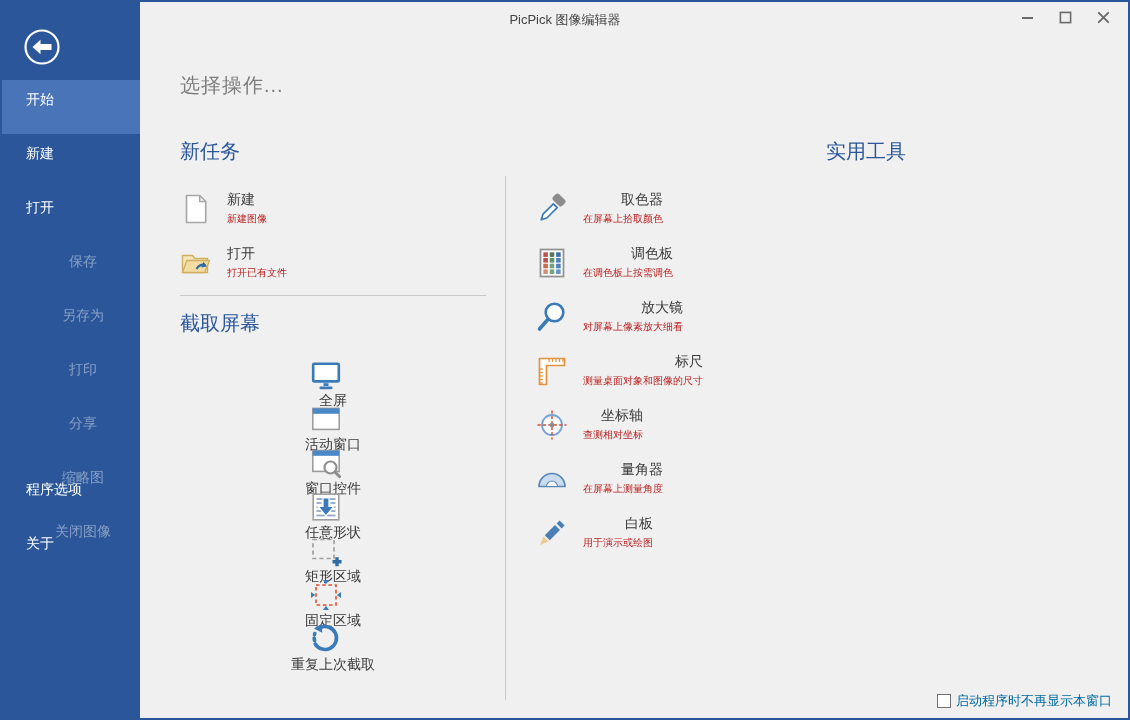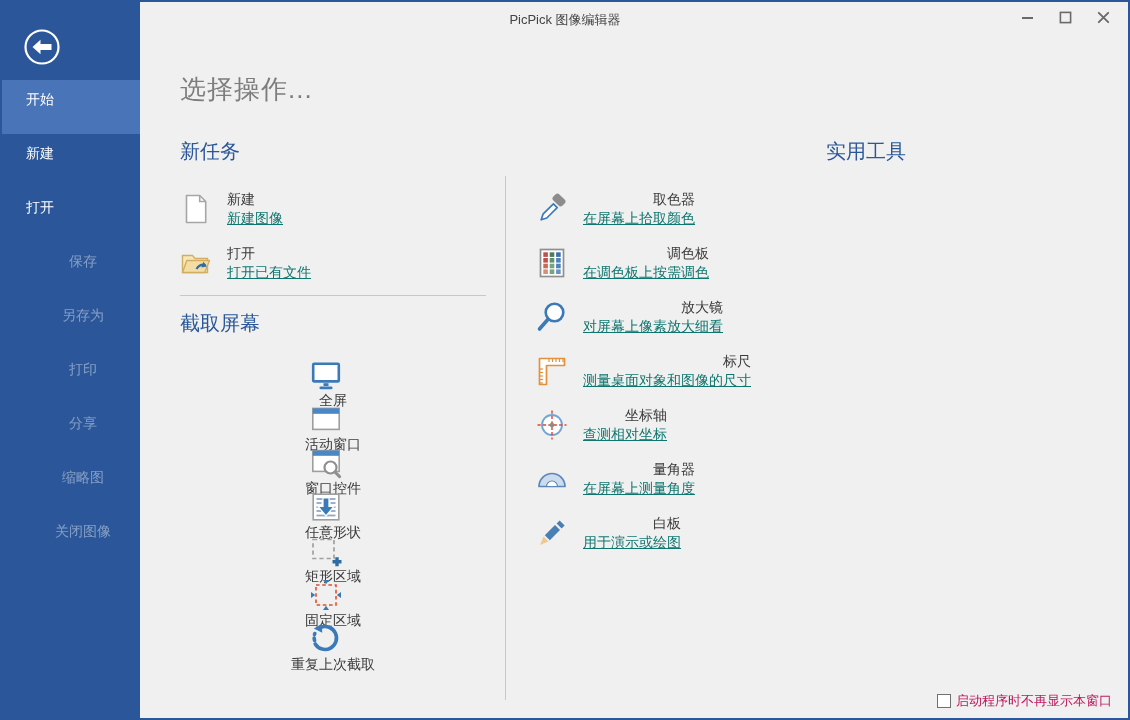--- a/index.html
+++ b/index.html
@@ -38,46 +38,46 @@
     font-size:13px; color:#444; white-space:nowrap;
   }
   .controls { position:absolute; top:0; right:6px; display:flex; }
   .controls button {
     width:38px; height:30px; border:none; background:transparent;
     display:flex; align-items:center; justify-content:center; cursor:pointer;
   }
   .controls svg { width:13px; height:13px; display:block; }
   .heading {
     position:absolute; left:40px; top:70px;
-    font-size:26px; font-weight:normal; color:#7d7d7d; letter-spacing:1px;
+    font-size:20px; font-weight:normal; color:#7d7d7d; letter-spacing:1px;
   }
   .col-left  { position:absolute; left:40px;  top:136px; width:306px; }
   .col-right { position:absolute; left:396px; top:136px; width:370px;text-align:right; }
   .vdivider {
     position:absolute; left:365px; top:174px; height:524px; width:1px;
     background:#c8c8c8;
   }
   h2.section-title {
     font-size:20px; font-weight:normal; color:#2a5799; margin:0 0 22px 0;
   }
   h2.section-title.mt { margin-top:14px; }
   .separator { border:none; border-top:1px solid #c8c8c8; margin:10px 0 0 0; }
   .item { display:flex; align-items:center; cursor:pointer; }
   .item .ic { width:32px; flex:0 0 32px; height:32px; margin-right:15px; }
   .item .ic svg { width:32px; height:32px; display:block; }
   .item .txt { display:flex; flex-direction:column; line-height:19px; }
   .item .t { font-size:14px; color:#3a3a3a; }
-  .item .s { font-size:14px; color:#0f766e;text-decoration:underline; }
+  .item .s { font-size:10px; color:#b91c1c; }
   .item2 { min-height:44px; margin-bottom:10px; }
   .item1 { height:44px;flex-direction:column; }
   
   .startup-check {
     position:absolute; right:16px; bottom:8px;
     display:flex; align-items:center; gap:5px;
-    font-size:13px; color:#be185d; cursor:pointer; white-space:nowrap;
+    font-size:13px; color:#0369a1; cursor:pointer; white-space:nowrap;
   }
   .cb {
     width:14px; height:14px; background:#fff; border:1px solid #707070;
     display:inline-block;
   }
 </style>
 </head>
 <body>
 
 <div class="window">
@@ -93,20 +93,24 @@
         <div class="side-item selected">开始</div>
         <div class="side-item">新建</div>
         <div class="side-item">打开</div>
         <div class="side-item disabled">保存</div>
         <div class="side-item disabled">另存为</div>
         <div class="side-item disabled">打印</div>
         <div class="side-item disabled">分享</div>
         <div class="side-item disabled">缩略图</div>
         <div class="side-item disabled">关闭图像</div>
       </nav>
+    <nav class="side-footer" id="side-footer">
+        <div class="side-item">程序选项</div>
+        <div class="side-item">关于</div>
+      </nav>
   </aside>
 
   <main class="main">
     <div class="titlebar">
       <span class="title">PicPick 图像编辑器</span>
       <div class="controls">
         <button>
             <span>
               <svg viewBox="0 0 13 13">
                 <rect x="1" y="6" width="11" height="2" fill="#6a6a6a"></rect>

